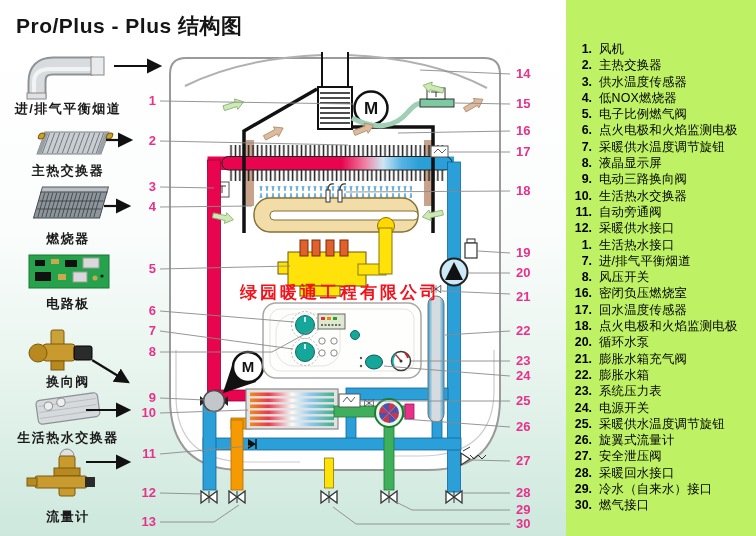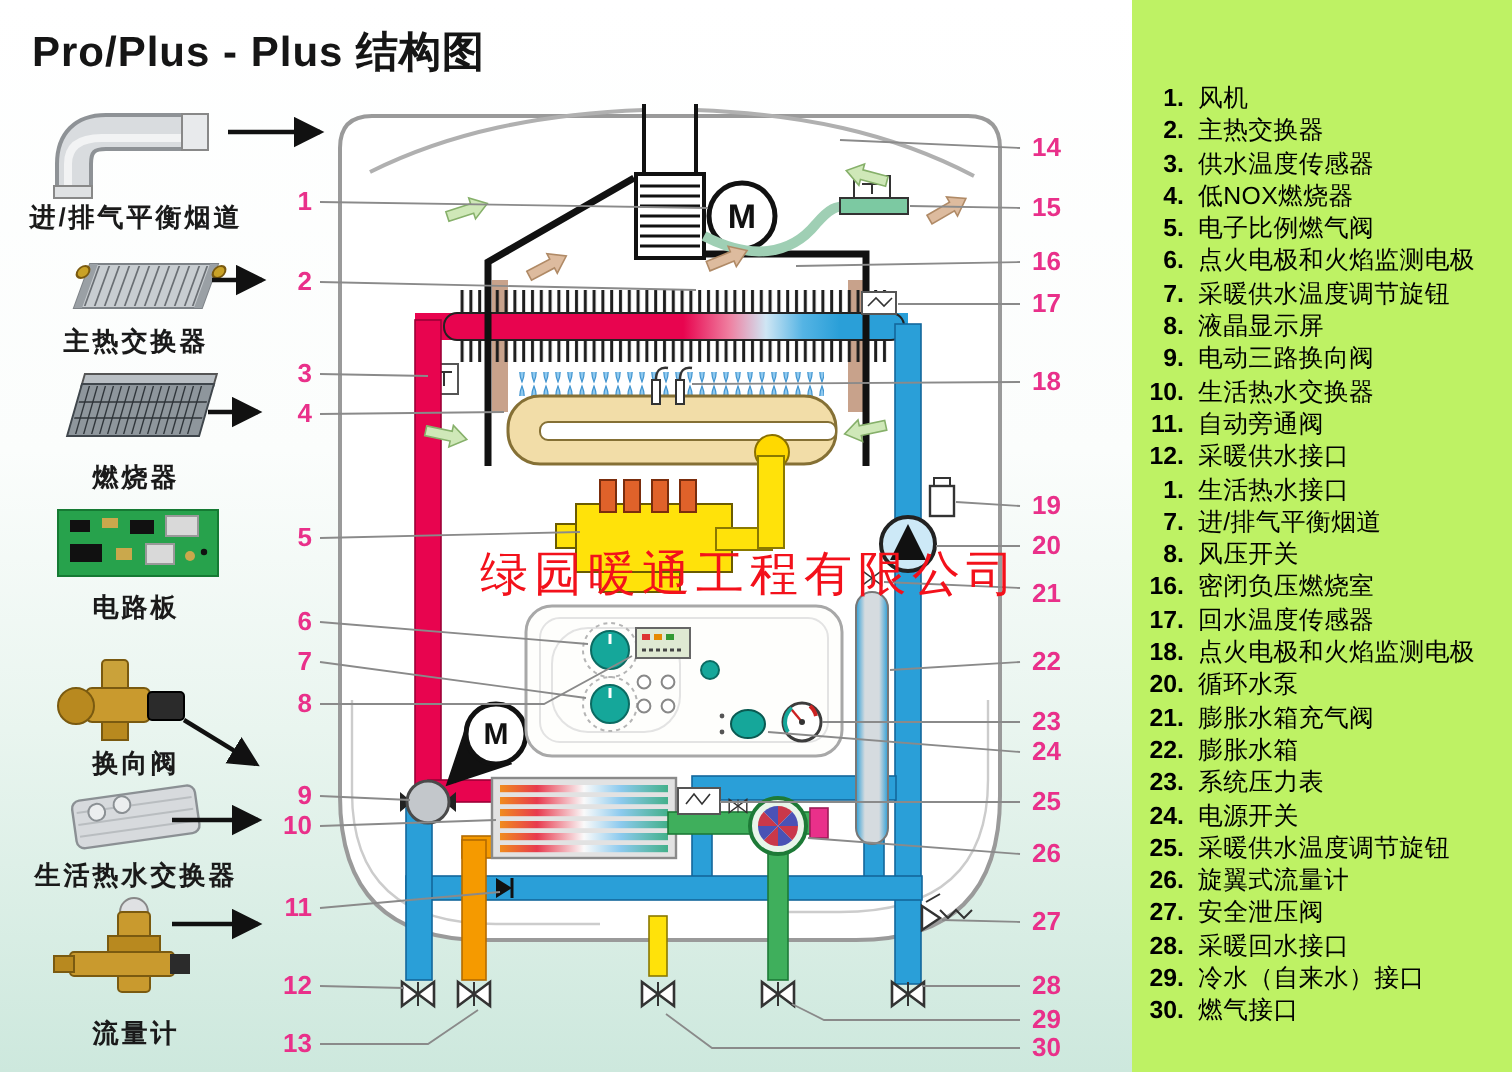--- a/index.html
+++ b/index.html
@@ -3,21 +3,21 @@
 <meta charset="utf-8">
 <style>
   html,body{margin:0;padding:0;background:#fff;}
   .stage{position:relative;width:756px;height:536px;overflow:hidden;background:#bef264;
          font-family:"Liberation Sans",sans-serif;padding-left:17px;}
   .bg-grad{position:absolute;left:0;top:0;width:566px;height:536px;
            background:linear-gradient(180deg,#ffffff 0%,#fbfdfc 42%,#e9f5ef 68%,#cde8dd 100%);}
   .title{position:absolute;left:16px;top:12px;font-size:21px;font-weight:bold;color:#151515;
          letter-spacing:0.5px;margin:0;}
   .diagram-svg{position:absolute;left:0;top:0;width:756px;height:536px;}
-  .watermark{position:absolute;left:240px;top:271px;font-size:24px;font-weight:normal;
+  .watermark{position:absolute;left:240px;top:281px;font-size:17px;font-weight:bold;
              color:#f3111b;letter-spacing:3px;white-space:nowrap;z-index:5;}
   .mk{position:absolute;z-index:6;font-size:13px;font-weight:bold;color:#e9308a;line-height:14px;}
   .mk.l{left:138px;width:18px;text-align:right;}
   .mk.r{left:516px;width:22px;text-align:left;}
   .comp{position:absolute;left:6px;width:130px;text-align:center;}
   .photo{display:flex;justify-content:center;}
   .clabel{position:absolute;left:0px;width:136px;text-align:center;font-size:13px;font-weight:600;
           color:#1a1a1a;letter-spacing:1.5px;white-space:nowrap;z-index:4;}
   .legend{position:absolute;left:569px;top:41px;width:186px;margin:0;padding:0;list-style:none;z-index:4;}
   .legend li{display:flex;align-items:baseline;height:16.3px;color:#000;}

